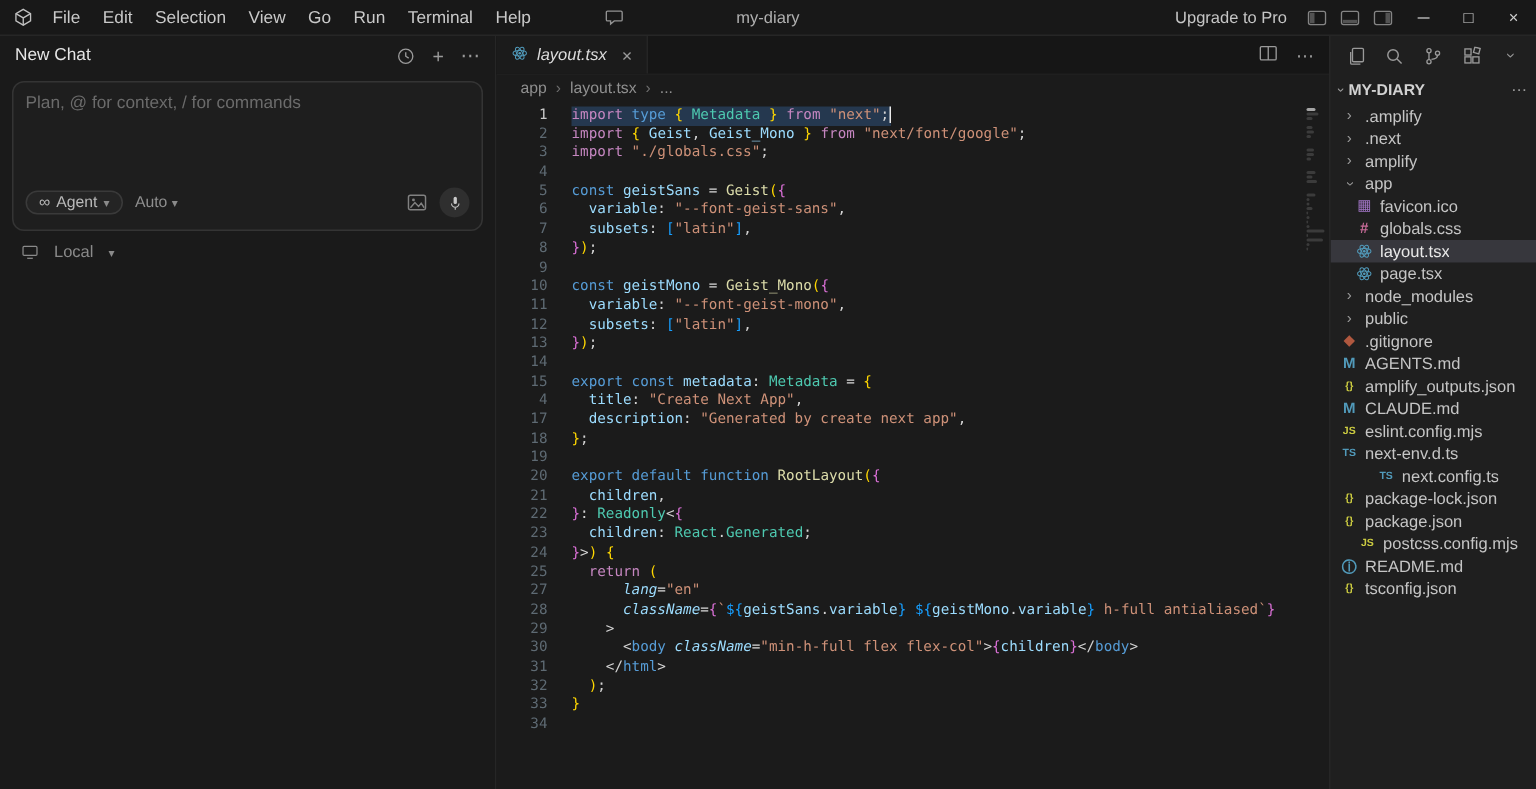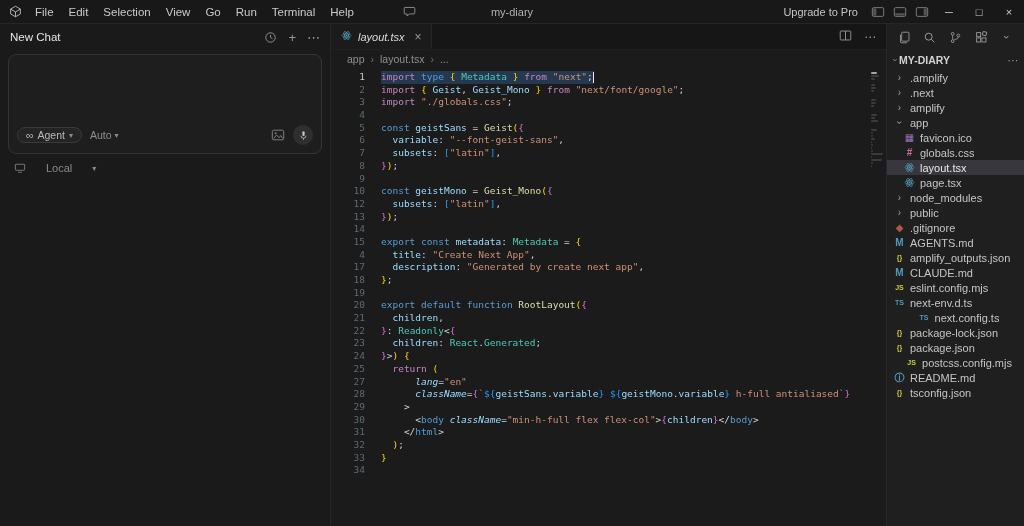--- a/index.html
+++ b/index.html
@@ -29,21 +29,21 @@
   .chat-hicons{margin-left:auto;display:flex;align-items:center;gap:11px;color:#9a9a9a}
   .chat-hicons .hic{display:flex;align-items:center;font-size:13px;color:#9a9a9a}
   .chat-box{margin:4px 8px 0 8px;border:1px solid #343434;border-radius:8px;background:#1e1e1e;height:100px;display:flex;flex-direction:column;padding:8px;position:relative}
   .chat-ph{color:#6b6b6b;font-size:11.5px}
   .chat-ctl{margin-top:auto;display:flex;align-items:center;gap:8px}
   .agent-pill{display:flex;align-items:center;gap:4px;border:1px solid #3a3a3a;border-radius:10px;padding:1px 8px;color:#b9b9b9;font-size:10.5px;background:#242424}
   .auto{color:#8f8f8f;font-size:10.5px;display:flex;gap:3px;align-items:center}
   .spacer{flex:1}
   .img-btn{display:flex;align-items:center;opacity:.8}
   .mic{width:20px;height:20px;border-radius:50%;background:#2f2f2f;display:flex;align-items:center;justify-content:center}
-  .chat-local{padding:8px 14px;color:#8a8a8a;font-size:11px;display:flex;align-items:center;gap:20px}
+  .chat-local{padding:8px 14px;color:#8a8a8a;font-size:11px;display:flex;align-items:center;gap:10px}
   .chev-sm{font-size:8px;color:#8a8a8a}
 
   
   .editor{flex:1;min-width:0;display:flex;flex-direction:column;background:#1b1b1b}
   .tabbar{height:26px;flex:0 0 26px;background:#161616;display:flex;align-items:stretch;border-bottom:1px solid #1f1f1f}
   .tab{display:flex;align-items:center;gap:6px;padding:0 10px;background:#1b1b1b;border-right:1px solid #252525;color:#dcdcdc;font-size:11px}
   .tab-name{font-style:italic}
   .tab-close{color:#9a9a9a;margin-left:4px;font-size:12px}
   .tab-actions{margin-left:auto;display:flex;align-items:center;gap:12px;padding-right:10px;color:#9a9a9a}
   .breadcrumb{height:18px;display:flex;align-items:center;gap:6px;padding:0 16px;font-size:10.5px;color:#8f8f8f}
@@ -138,20 +138,21 @@
             <svg width="13" height="13" viewBox="0 0 16 16">
                 <circle cx="8" cy="8" r="5.8" fill="none" stroke="#9a9a9a" stroke-width="1.1"></circle>
                 <path d="M8 4.8V8l2.4 1.5" fill="none" stroke="#9a9a9a" stroke-width="1.1"></path>
               </svg>
           </span>
           <span class="hic">+</span>
           <span class="hic">⋯</span>
         </span>
       </div>
       <div class="chat-box">
+        <div class="chat-ph">Plan, @ for context, / for commands</div>
         <div class="chat-ctl">
           <span class="agent-pill">
             <span>∞</span>
             <span>Agent</span>
             <span class="chev-sm">▾</span>
           </span>
           <span class="auto">
             <span>Auto</span>
             <span class="chev-sm">▾</span>
           </span>
@@ -220,20 +221,21 @@
             <div class="cl"><span class="ln act">1</span><span class="lc hl"><span class="tk-kw">import</span><span class="tk-pl"> </span><span class="tk-st">type</span><span class="tk-pl"> </span><span class="tk-b1">{</span><span class="tk-pl"> </span><span class="tk-ty">Metadata</span><span class="tk-pl"> </span><span class="tk-b1">}</span><span class="tk-pl"> </span><span class="tk-kw">from</span><span class="tk-pl"> </span><span class="tk-s">"next"</span><span class="tk-pl">;</span><span class="cursor"></span></span></div>
             <div class="cl"><span class="ln">2</span><span class="lc"><span class="tk-kw">import</span><span class="tk-pl"> </span><span class="tk-b1">{</span><span class="tk-pl"> </span><span class="tk-va">Geist</span><span class="tk-pl">, </span><span class="tk-va">Geist_Mono</span><span class="tk-pl"> </span><span class="tk-b1">}</span><span class="tk-pl"> </span><span class="tk-kw">from</span><span class="tk-pl"> </span><span class="tk-s">"next/font/google"</span><span class="tk-pl">;</span></span></div>
             <div class="cl"><span class="ln">3</span><span class="lc"><span class="tk-kw">import</span><span class="tk-pl"> </span><span class="tk-s">"./globals.css"</span><span class="tk-pl">;</span></span></div>
             <div class="cl"><span class="ln">4</span><span class="lc"></span></div>
             <div class="cl"><span class="ln">5</span><span class="lc"><span class="tk-st">const</span><span class="tk-pl"> </span><span class="tk-va">geistSans</span><span class="tk-pl"> = </span><span class="tk-fn">Geist</span><span class="tk-b1">(</span><span class="tk-b2">{</span></span></div>
             <div class="cl"><span class="ln">6</span><span class="lc"><span class="tk-pl">  </span><span class="tk-va">variable</span><span class="tk-pl">: </span><span class="tk-s">"--font-geist-sans"</span><span class="tk-pl">,</span></span></div>
             <div class="cl"><span class="ln">7</span><span class="lc"><span class="tk-pl">  </span><span class="tk-va">subsets</span><span class="tk-pl">: </span><span class="tk-b3">[</span><span class="tk-s">"latin"</span><span class="tk-b3">]</span><span class="tk-pl">,</span></span></div>
             <div class="cl"><span class="ln">8</span><span class="lc"><span class="tk-b2">}</span><span class="tk-b1">)</span><span class="tk-pl">;</span></span></div>
             <div class="cl"><span class="ln">9</span><span class="lc"></span></div>
             <div class="cl"><span class="ln">10</span><span class="lc"><span class="tk-st">const</span><span class="tk-pl"> </span><span class="tk-va">geistMono</span><span class="tk-pl"> = </span><span class="tk-fn">Geist_Mono</span><span class="tk-b1">(</span><span class="tk-b2">{</span></span></div>
+            <div class="cl"><span class="ln">11</span><span class="lc"><span class="tk-pl">  </span><span class="tk-va">variable</span><span class="tk-pl">: </span><span class="tk-s">"--font-geist-mono"</span><span class="tk-pl">,</span></span></div>
             <div class="cl"><span class="ln">12</span><span class="lc"><span class="tk-pl">  </span><span class="tk-va">subsets</span><span class="tk-pl">: </span><span class="tk-b3">[</span><span class="tk-s">"latin"</span><span class="tk-b3">]</span><span class="tk-pl">,</span></span></div>
             <div class="cl"><span class="ln">13</span><span class="lc"><span class="tk-b2">}</span><span class="tk-b1">)</span><span class="tk-pl">;</span></span></div>
             <div class="cl"><span class="ln">14</span><span class="lc"></span></div>
             <div class="cl"><span class="ln">15</span><span class="lc"><span class="tk-st">export</span><span class="tk-pl"> </span><span class="tk-st">const</span><span class="tk-pl"> </span><span class="tk-va">metadata</span><span class="tk-pl">: </span><span class="tk-ty">Metadata</span><span class="tk-pl"> = </span><span class="tk-b1">{</span></span></div>
             <div class="cl"><span class="ln">4</span><span class="lc"><span class="tk-pl">  </span><span class="tk-va">title</span><span class="tk-pl">: </span><span class="tk-s">"Create Next App"</span><span class="tk-pl">,</span></span></div>
             <div class="cl"><span class="ln">17</span><span class="lc"><span class="tk-pl">  </span><span class="tk-va">description</span><span class="tk-pl">: </span><span class="tk-s">"Generated by create next app"</span><span class="tk-pl">,</span></span></div>
             <div class="cl"><span class="ln">18</span><span class="lc"><span class="tk-b1">}</span><span class="tk-pl">;</span></span></div>
             <div class="cl"><span class="ln">19</span><span class="lc"></span></div>
             <div class="cl"><span class="ln">20</span><span class="lc"><span class="tk-st">export</span><span class="tk-pl"> </span><span class="tk-st">default</span><span class="tk-pl"> </span><span class="tk-st">function</span><span class="tk-pl"> </span><span class="tk-fn">RootLayout</span><span class="tk-b1">(</span><span class="tk-b2">{</span></span></div>
             <div class="cl"><span class="ln">21</span><span class="lc"><span class="tk-pl">  </span><span class="tk-va">children</span><span class="tk-pl">,</span></span></div>

